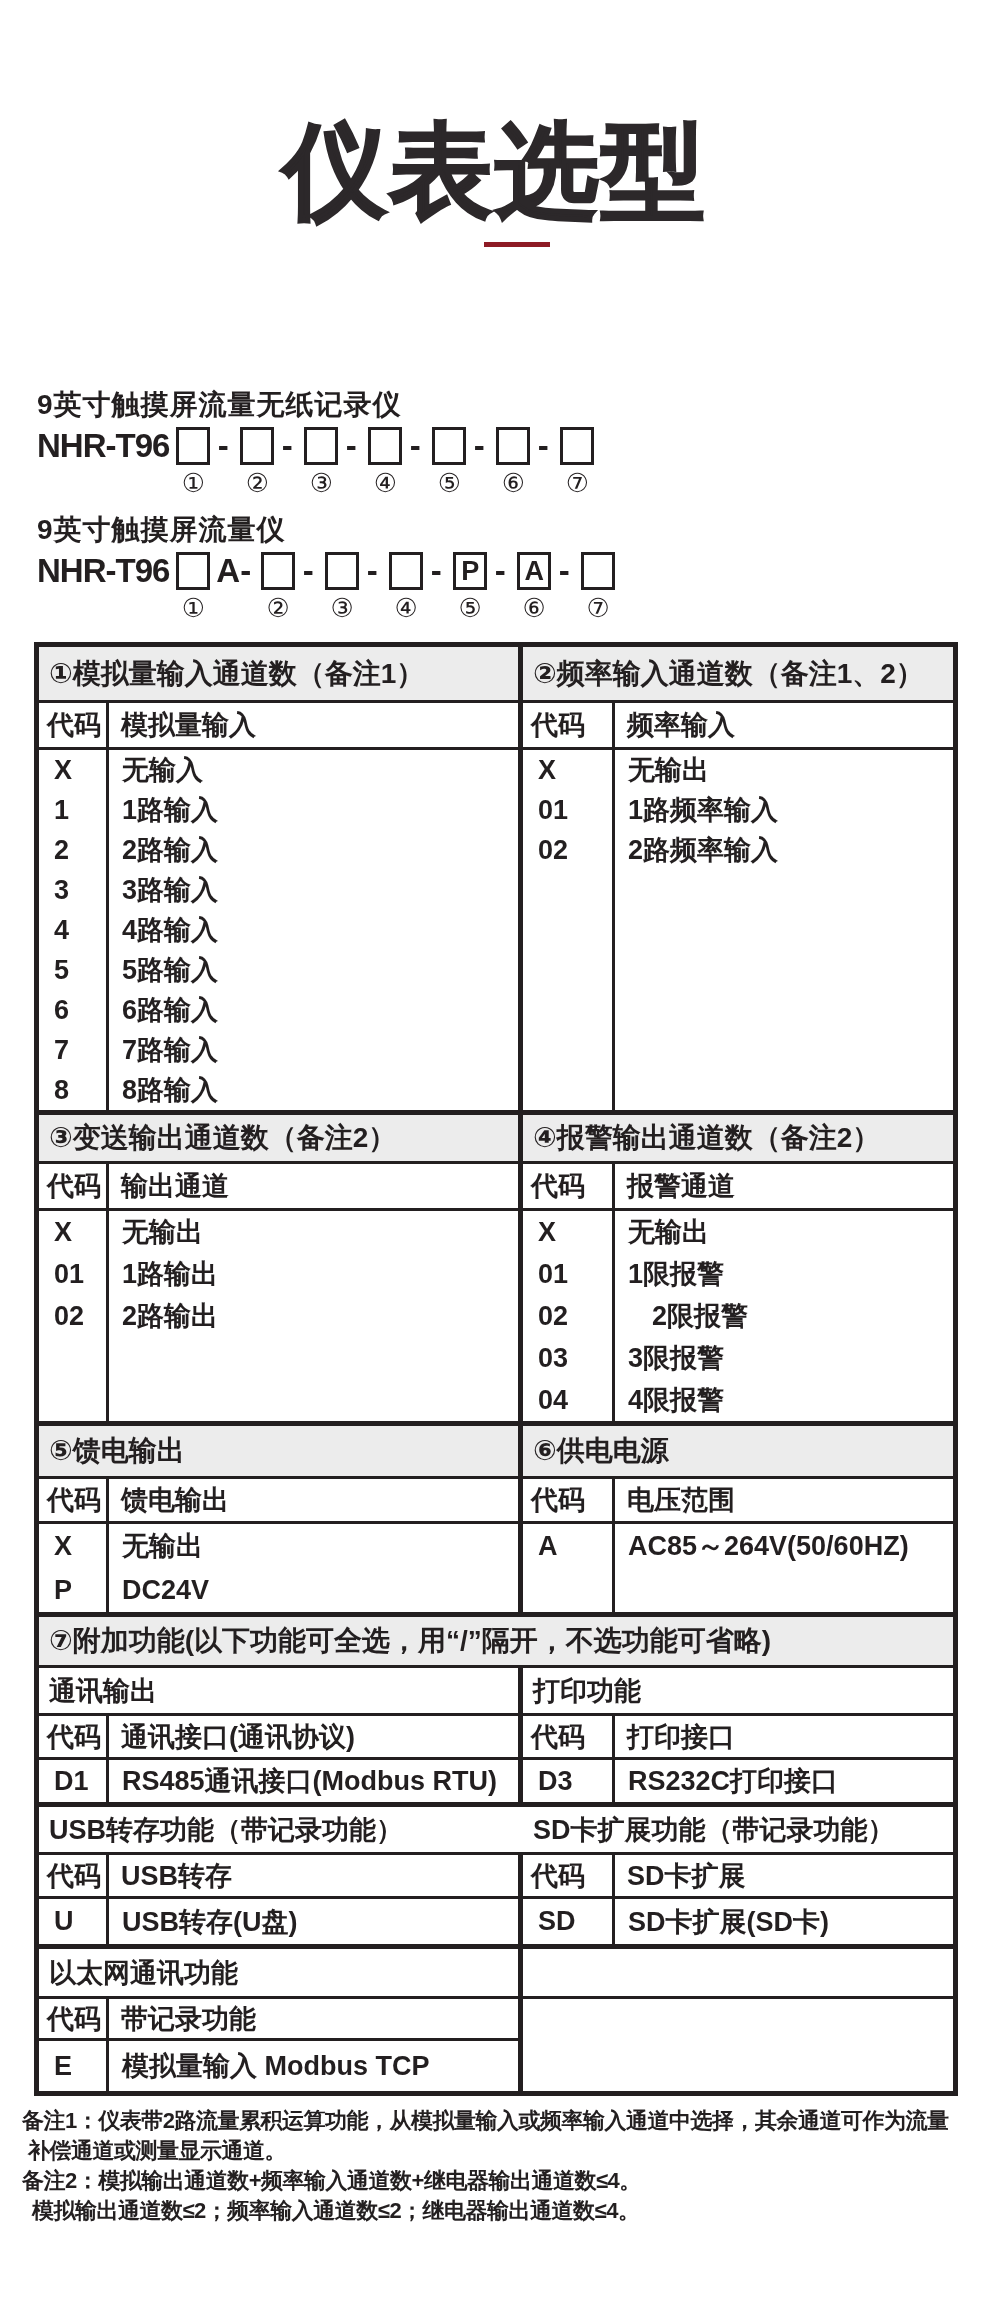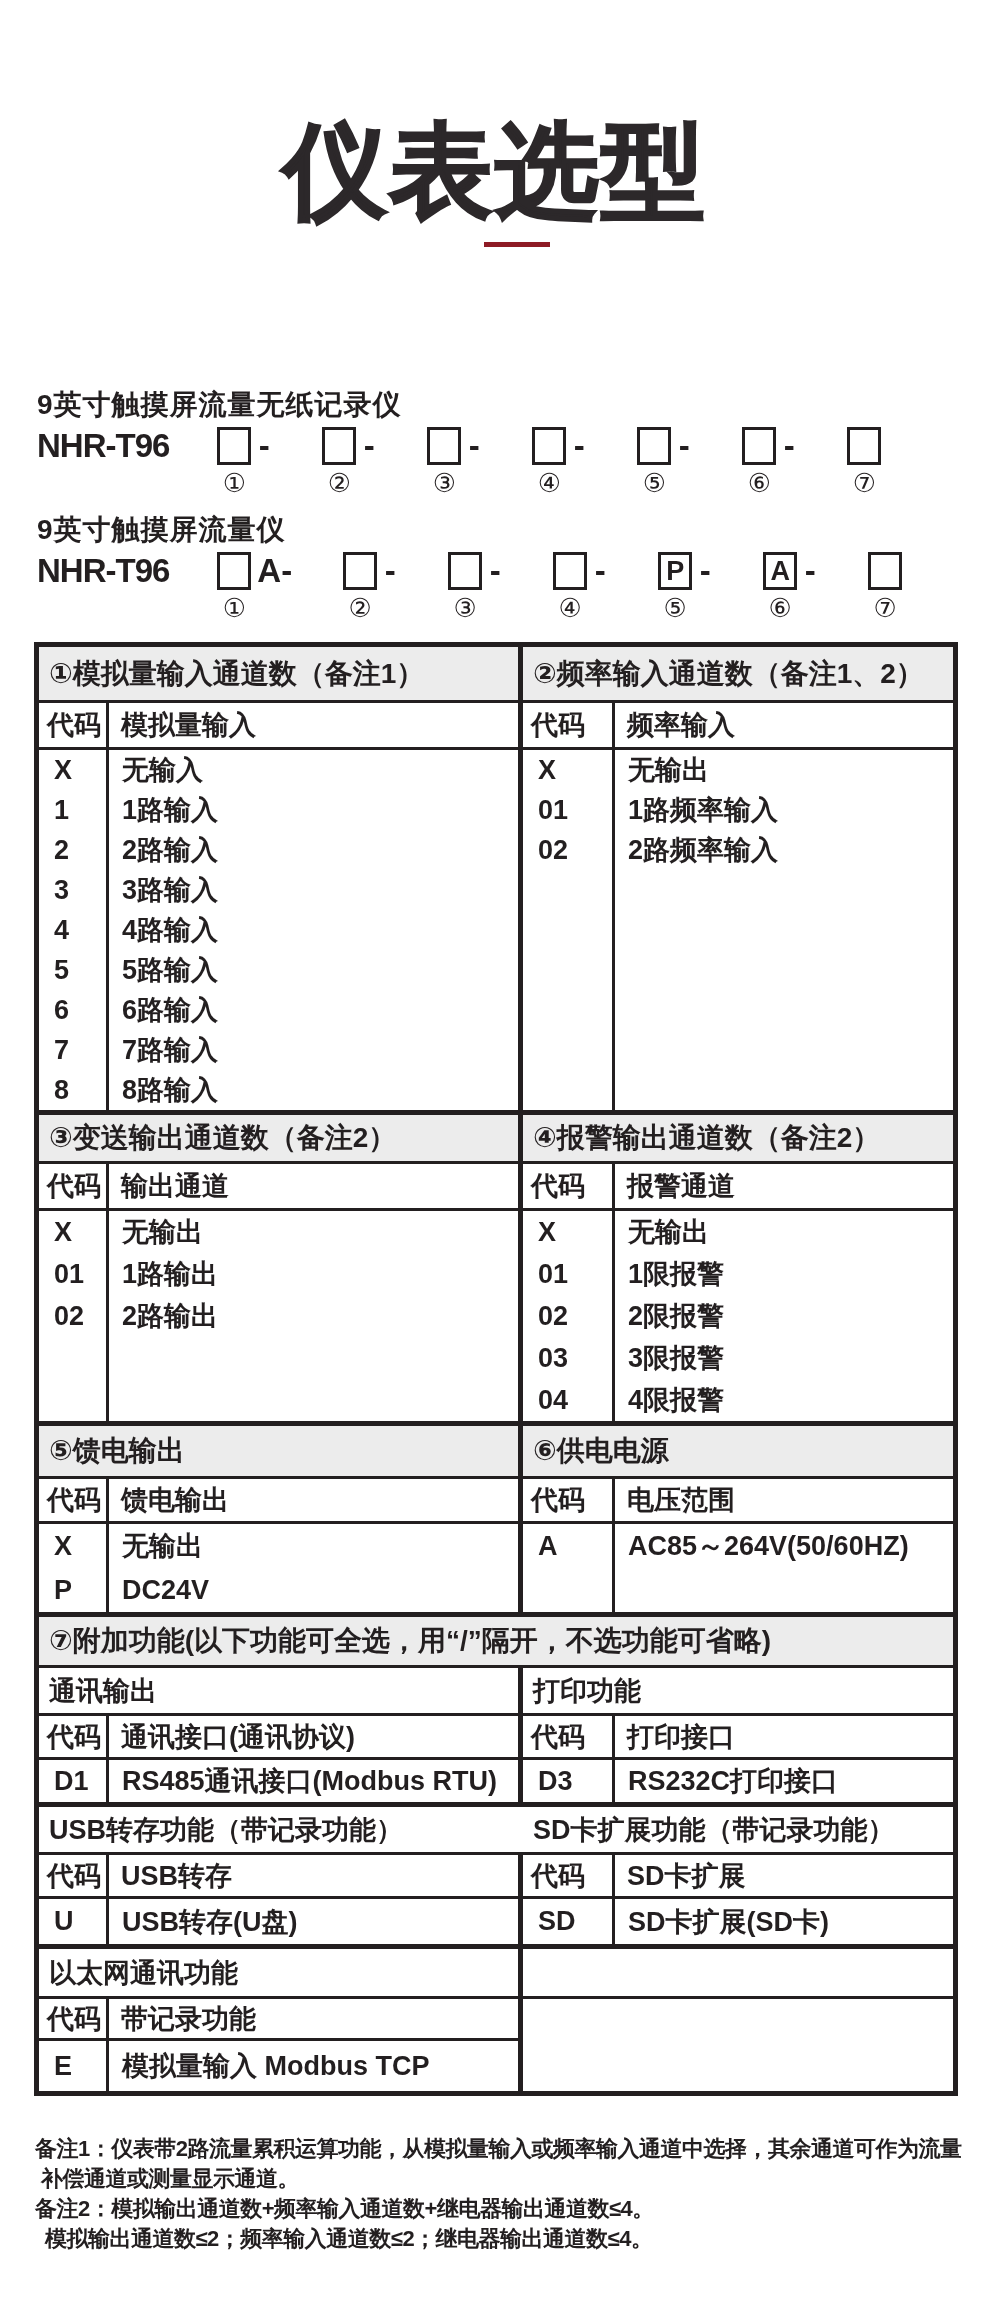--- a/index.html
+++ b/index.html
@@ -15,21 +15,21 @@
     -webkit-text-stroke:2px #2c282a;
   }
   .red-dash{
     position:absolute;top:242px;left:484px;width:66px;height:5px;
   }
   
   .model-block{position:absolute;left:37px;}
   #model-0{top:388px;}
   #model-1{top:513px;}
   .model-label{font-size:28px;line-height:34px;margin-bottom:5px;letter-spacing:1px;}
-  .model-row{display:flex;align-items:flex-start;gap:41px;}
+  .model-row{display:flex;align-items:flex-start;}
   .model-prefix{font-size:33px;line-height:38px;letter-spacing:-1px;margin-right:7px;}
   .pos{display:flex;flex-direction:column;align-items:flex-start;}
   .boxline{display:flex;align-items:center;height:38px;}
   .mbox{
     box-sizing:border-box;width:34px;height:38px;border:3px solid #231f20;
     display:flex;align-items:center;justify-content:center;
     font-size:27px;flex:0 0 auto;
   }
   .after{font-size:33px;line-height:38px;margin:0 10px 0 6px;min-width:14px;text-align:center;}
   .circ{width:34px;text-align:center;font-size:26px;line-height:26px;margin-top:5px;font-weight:normal;}
@@ -47,21 +47,21 @@
   .vline{width:3px;background:#231f20;flex:0 0 auto;}
   .vthick{width:5px;background:#231f20;flex:0 0 auto;}
   .hr-thin{height:3px;background:#231f20;}
   .hr-thick{height:5px;background:#231f20;}
   .dstack{display:flex;flex-direction:column;box-sizing:border-box;}
   .dline{display:flex;align-items:center;font-size:27px;white-space:nowrap;}
   .dline.codev{padding-left:15px;}
   .dline.descv{padding-left:13px;}
   .fillcell{flex:1;}
   
-  .notes{position:absolute;left:35px;top:2106px;width:930px;margin-top:28px;}
+  .notes{position:absolute;left:22px;top:2106px;width:930px;}
   .note-line{font-size:22px;line-height:30px;letter-spacing:-0.5px;white-space:nowrap;}
 </style>
 </head>
 <body>
 
 <h1 class="page-title">仪表选型</h1>
 <div class="red-dash" style="background: rgb(142, 27, 37);"></div>
 
 <div id="models">
     <div class="model-block" id="model-0">
@@ -261,21 +261,21 @@
         <div class="dline codev" style="height: 42px;">X</div>
         <div class="dline codev" style="height: 42px;">01</div>
         <div class="dline codev" style="height: 42px;">02</div>
         <div class="dline codev" style="height: 42px;">03</div>
         <div class="dline codev" style="height: 42px;">04</div>
       </div>
       <div class="vline"></div>
       <div class="dstack" style="flex: 1 1 0%;">
         <div class="dline descv" style="height: 42px;">无输出</div>
         <div class="dline descv" style="height: 42px;">1限报警</div>
-        <div class="dline descv" style="height: 42px;">2限报警</div>
+        <div class="dline descv" style="height: 42px; margin-left: 24px;">2限报警</div>
         <div class="dline descv" style="height: 42px;">3限报警</div>
         <div class="dline descv" style="height: 42px;">4限报警</div>
       </div>
     </div>
     <div class="hr-thick"></div>
     <div class="trow" style="height: 50px;">
       <div class="cell band" style="width: 479px;">⑤馈电输出</div>
       <div class="vthick"></div>
       <div class="cell band" style="flex: 1 1 0%;">⑥供电电源</div>
     </div>

